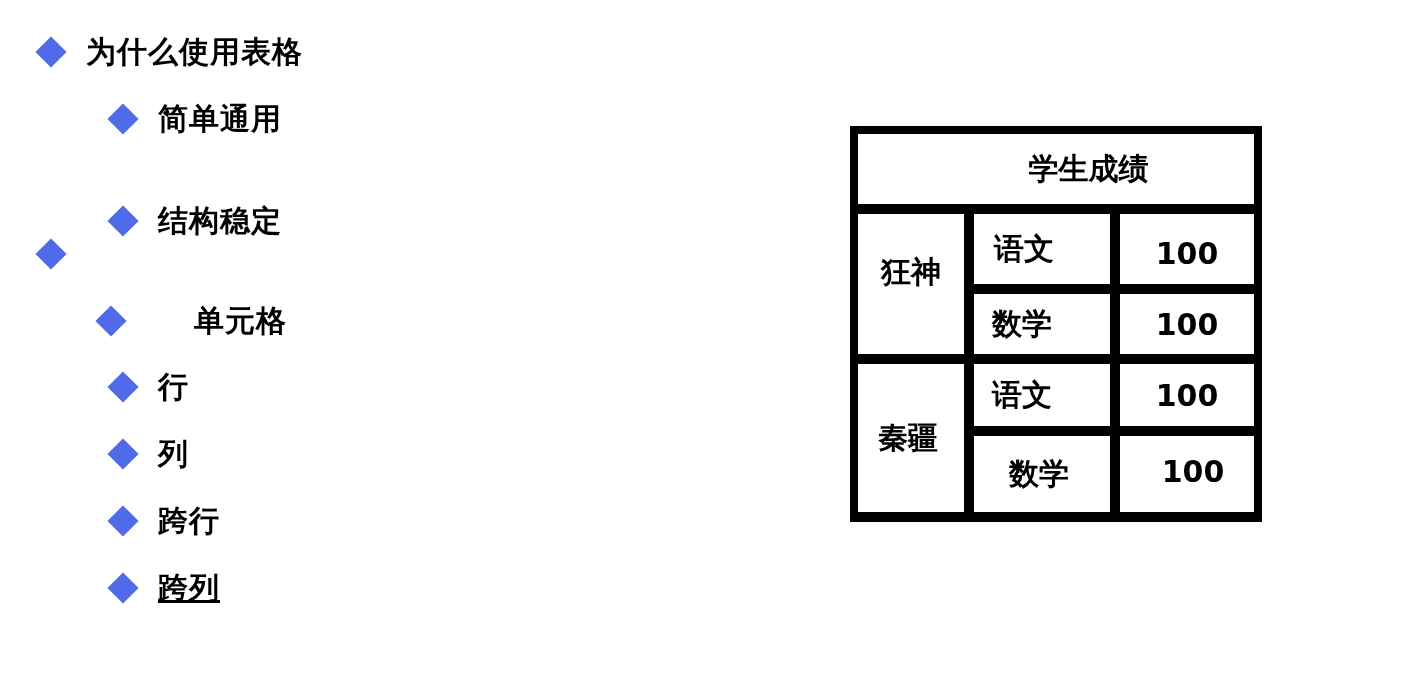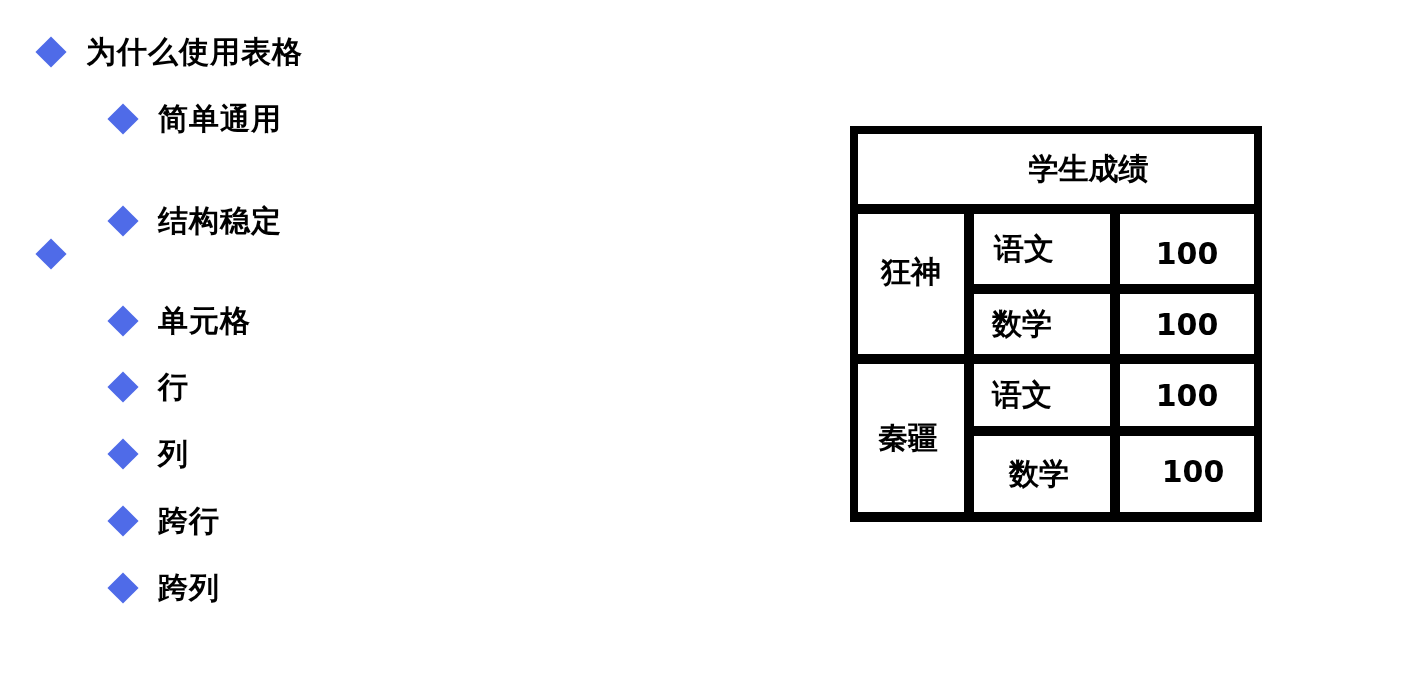--- a/index.html
+++ b/index.html
@@ -24,37 +24,37 @@
   <span class="diamond"></span>
   <span class="label">简单通用</span>
 </div>
 <div class="bullet" style="left:112px; top:160px;margin-top:36px;">
   <span class="diamond"></span>
   <span class="label">结构稳定</span>
 </div>
 <div class="bullet" style="left:40px; top:229px;">
   <span class="diamond"></span>
 </div>
-<div class="bullet" style="left:112px; top:296px;">
+<div class="bullet" style="left:100px; top:296px;gap:48px;">
   <span class="diamond"></span>
   <span class="label">单元格</span>
 </div>
 <div class="bullet" style="left:112px; top:362px;">
   <span class="diamond"></span>
   <span class="label">行</span>
 </div>
 <div class="bullet" style="left:112px; top:429px;">
   <span class="diamond"></span>
   <span class="label">列</span>
 </div>
 <div class="bullet" style="left:112px; top:496px;justify-content:center;">
   <span class="diamond"></span>
   <span class="label">跨行</span>
 </div>
-<div class="bullet" style="left:112px; top:563px;">
+<div class="bullet" style="left:112px; top:563px;text-decoration:underline;">
   <span class="diamond"></span>
   <span class="label">跨列</span>
 </div>
 
 <div class="grid">
 
   <div class="bar" style="left:0; top:0; width:412px; height:8px;"></div>
   <div class="bar" style="left:0; top:0; width:8px; height:396px;"></div>
   <div class="bar" style="left:404px; top:0; width:8px; height:396px;"></div>
   <div class="bar" style="left:0; top:386px; width:412px; height:10px;"></div>

